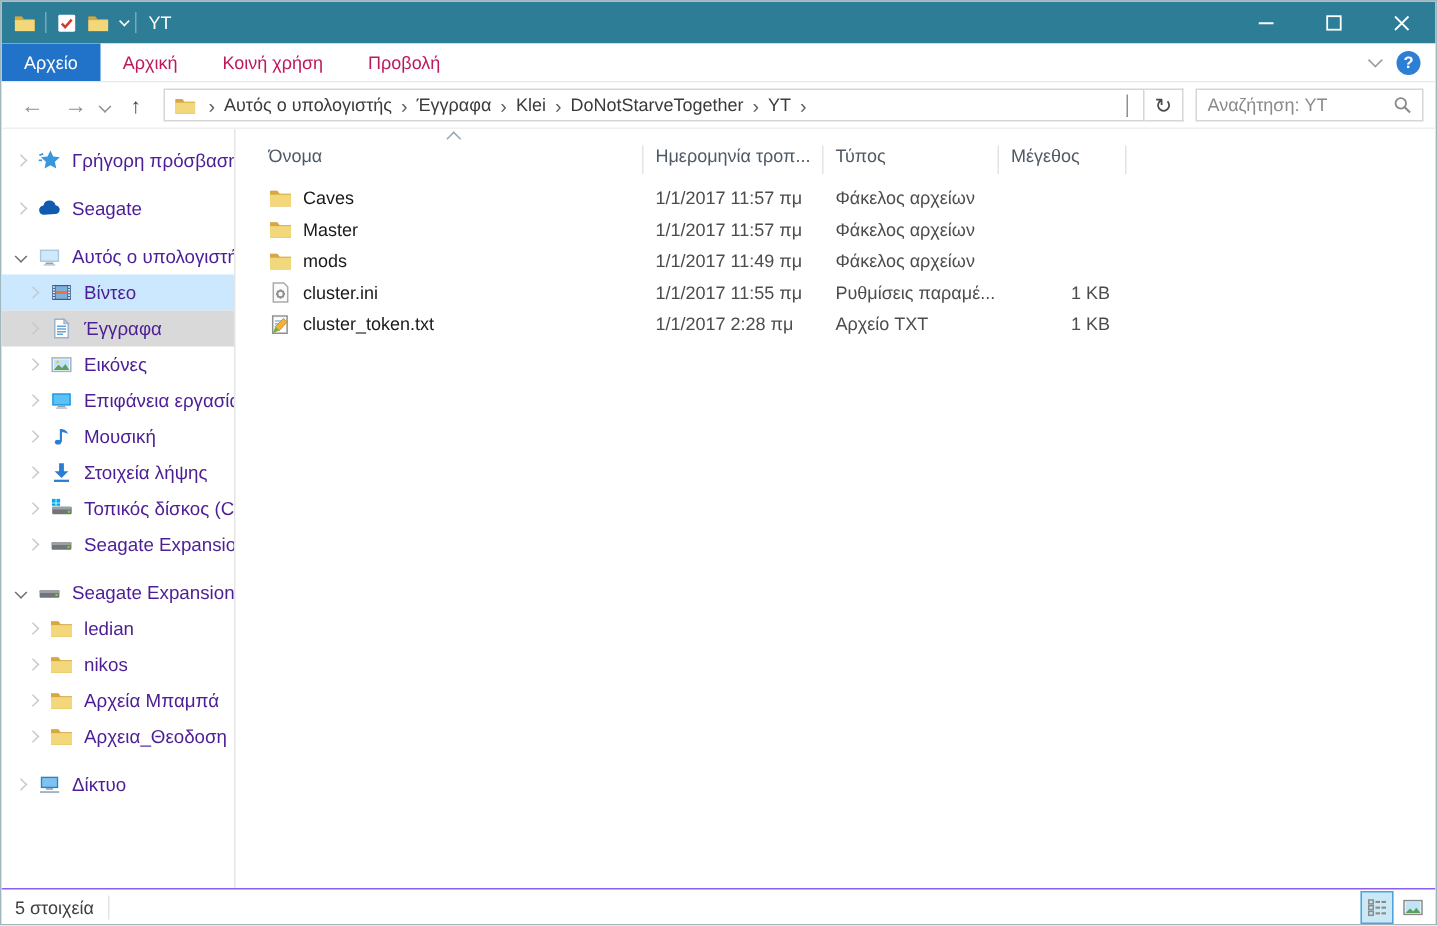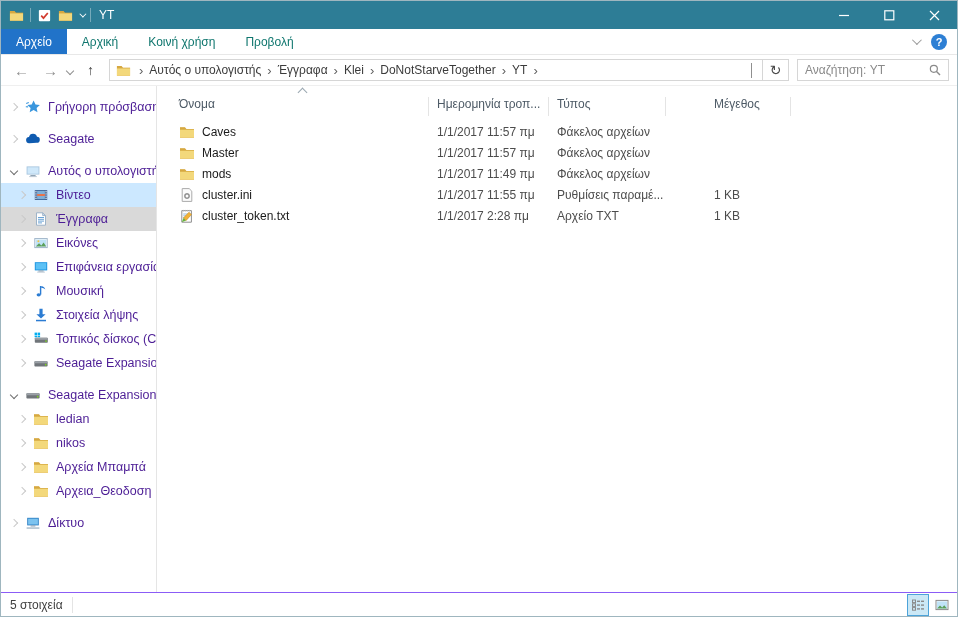--- a/index.html
+++ b/index.html
@@ -12,21 +12,21 @@
   .qat { display:flex; align-items:center; gap:6px; padding-left:8px; }
   .qat-sep { width:1px; height:14px; background:rgba(255,255,255,.35); }
   .qat svg { display:block; }
   .title-text { margin-left:8px; font-size:12px; color:#fff; }
   .win-btns { margin-left:auto; display:flex; height:100%; }
   .win-btn { width:45px; height:100%; display:flex; align-items:center; justify-content:center; }
   .win-btn svg { display:block; }
 
   
   .ribbon { height:26px; background:#fff; display:flex; align-items:stretch; border-bottom:1px solid #e8e8e8; flex:0 0 auto; }
-  .tab { display:flex; align-items:center; padding:4px 15px; color:#0f766e; font-size:12px; }
+  .tab { display:flex; align-items:center; padding:4px 15px; color:#be185d; font-size:12px; }
   .tab.file { background:#2173c9; color:#fff; padding:0 15px; }
   .ribbon-right { margin-left:auto; display:flex; align-items:center; gap:12px; padding-right:10px; }
   .chev { width:7px; height:7px; display:inline-block; border-right:1.4px solid #9a9a9a; border-bottom:1.4px solid #9a9a9a; transform:rotate(45deg) translateY(-2px); }
   .help-circle { width:16px; height:16px; border-radius:50%; background:#2d7fd4; color:#fff; font-weight:bold; font-size:11px; display:flex; align-items:center; justify-content:center; }
 
   
   .toolbar { height:31px; display:flex; align-items:center; padding:0 8px 0 6px; border-bottom:1px solid #efefef; flex:0 0 auto; background:#fff; }
   .nav-arrow { font-size:15px; color:#8f8f8f; padding:0 7px; line-height:1; }
   .nav-arrow.up { color:#3f3f3f; font-size:14px; padding:0 9px; }
   .drop-chev { width:6px; height:6px; border-right:1.2px solid #8f8f8f; border-bottom:1.2px solid #8f8f8f; transform:rotate(45deg); margin:0 5px -2px 2px; }
@@ -56,21 +56,21 @@
   .nav-gap { height:8px; }
 
   
   .content { flex:1; min-width:0; position:relative; padding-top:2px; }
   .sort-chev { position:absolute; top:3px; left:142px; width:7px; height:7px; border-right:1.3px solid #9aa7b0; border-bottom:1.3px solid #9aa7b0; transform:rotate(-135deg); }
   .cols { display:flex; height:26px; align-items:flex-end; margin-top:2px; }
   .col-h { font-size:12px; color:#4d5a66; padding:0 0 5px 8px; border-right:1px solid #e4e4e4; overflow:hidden; white-space:nowrap; }
   .col-name { width:272px; padding-left:22px; }
   .col-date { width:120px; }
   .col-type { width:117px; }
-  .col-size { width:85px;margin-left:40px; }
+  .col-size { width:85px; }
   .rows { padding-top:5px; }
   .frow { display:flex; height:21px; align-items:center; }
   .fcell { overflow:hidden; white-space:nowrap; font-size:12px; }
   .fc-name { width:272px; display:flex; align-items:center; padding-left:22px; color:#1a1a1a; }
   .fc-name svg { flex:0 0 auto; margin-right:7px; }
   .fc-date { width:120px; color:#4c4c4c; padding-left:8px; }
   .fc-type { width:117px; color:#4c4c4c; padding-left:8px; }
   .fc-size { width:85px; color:#4c4c4c; text-align:right; padding-right:11px; }
 
   

